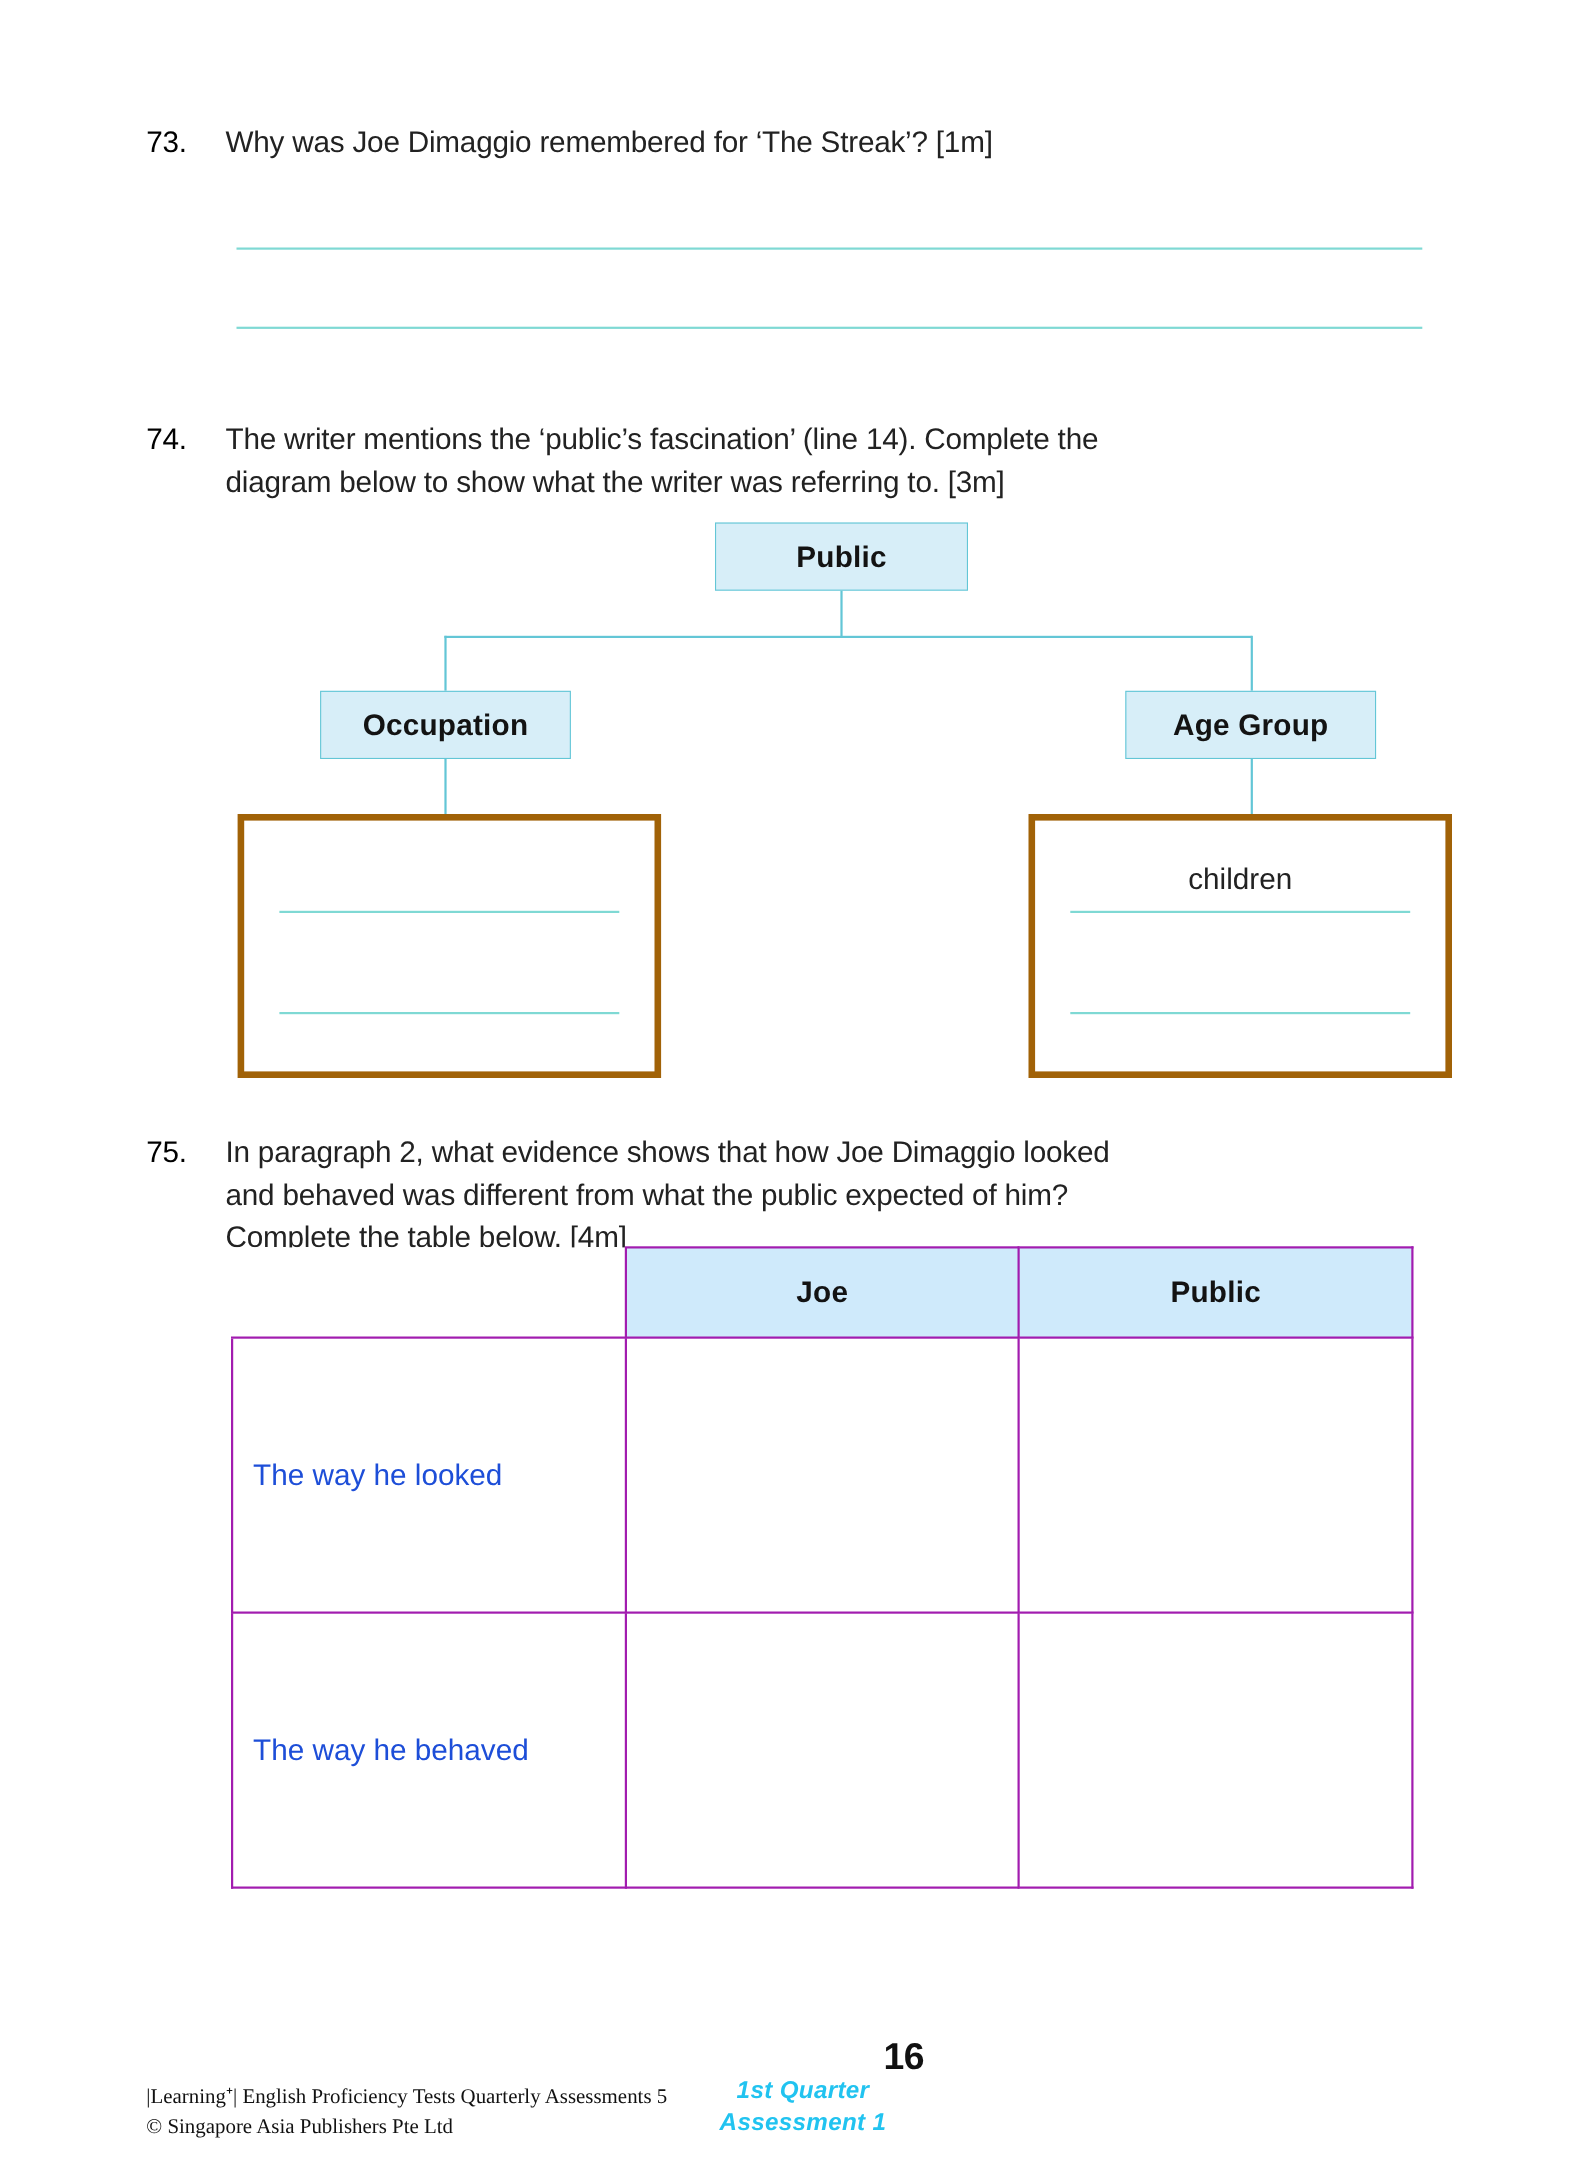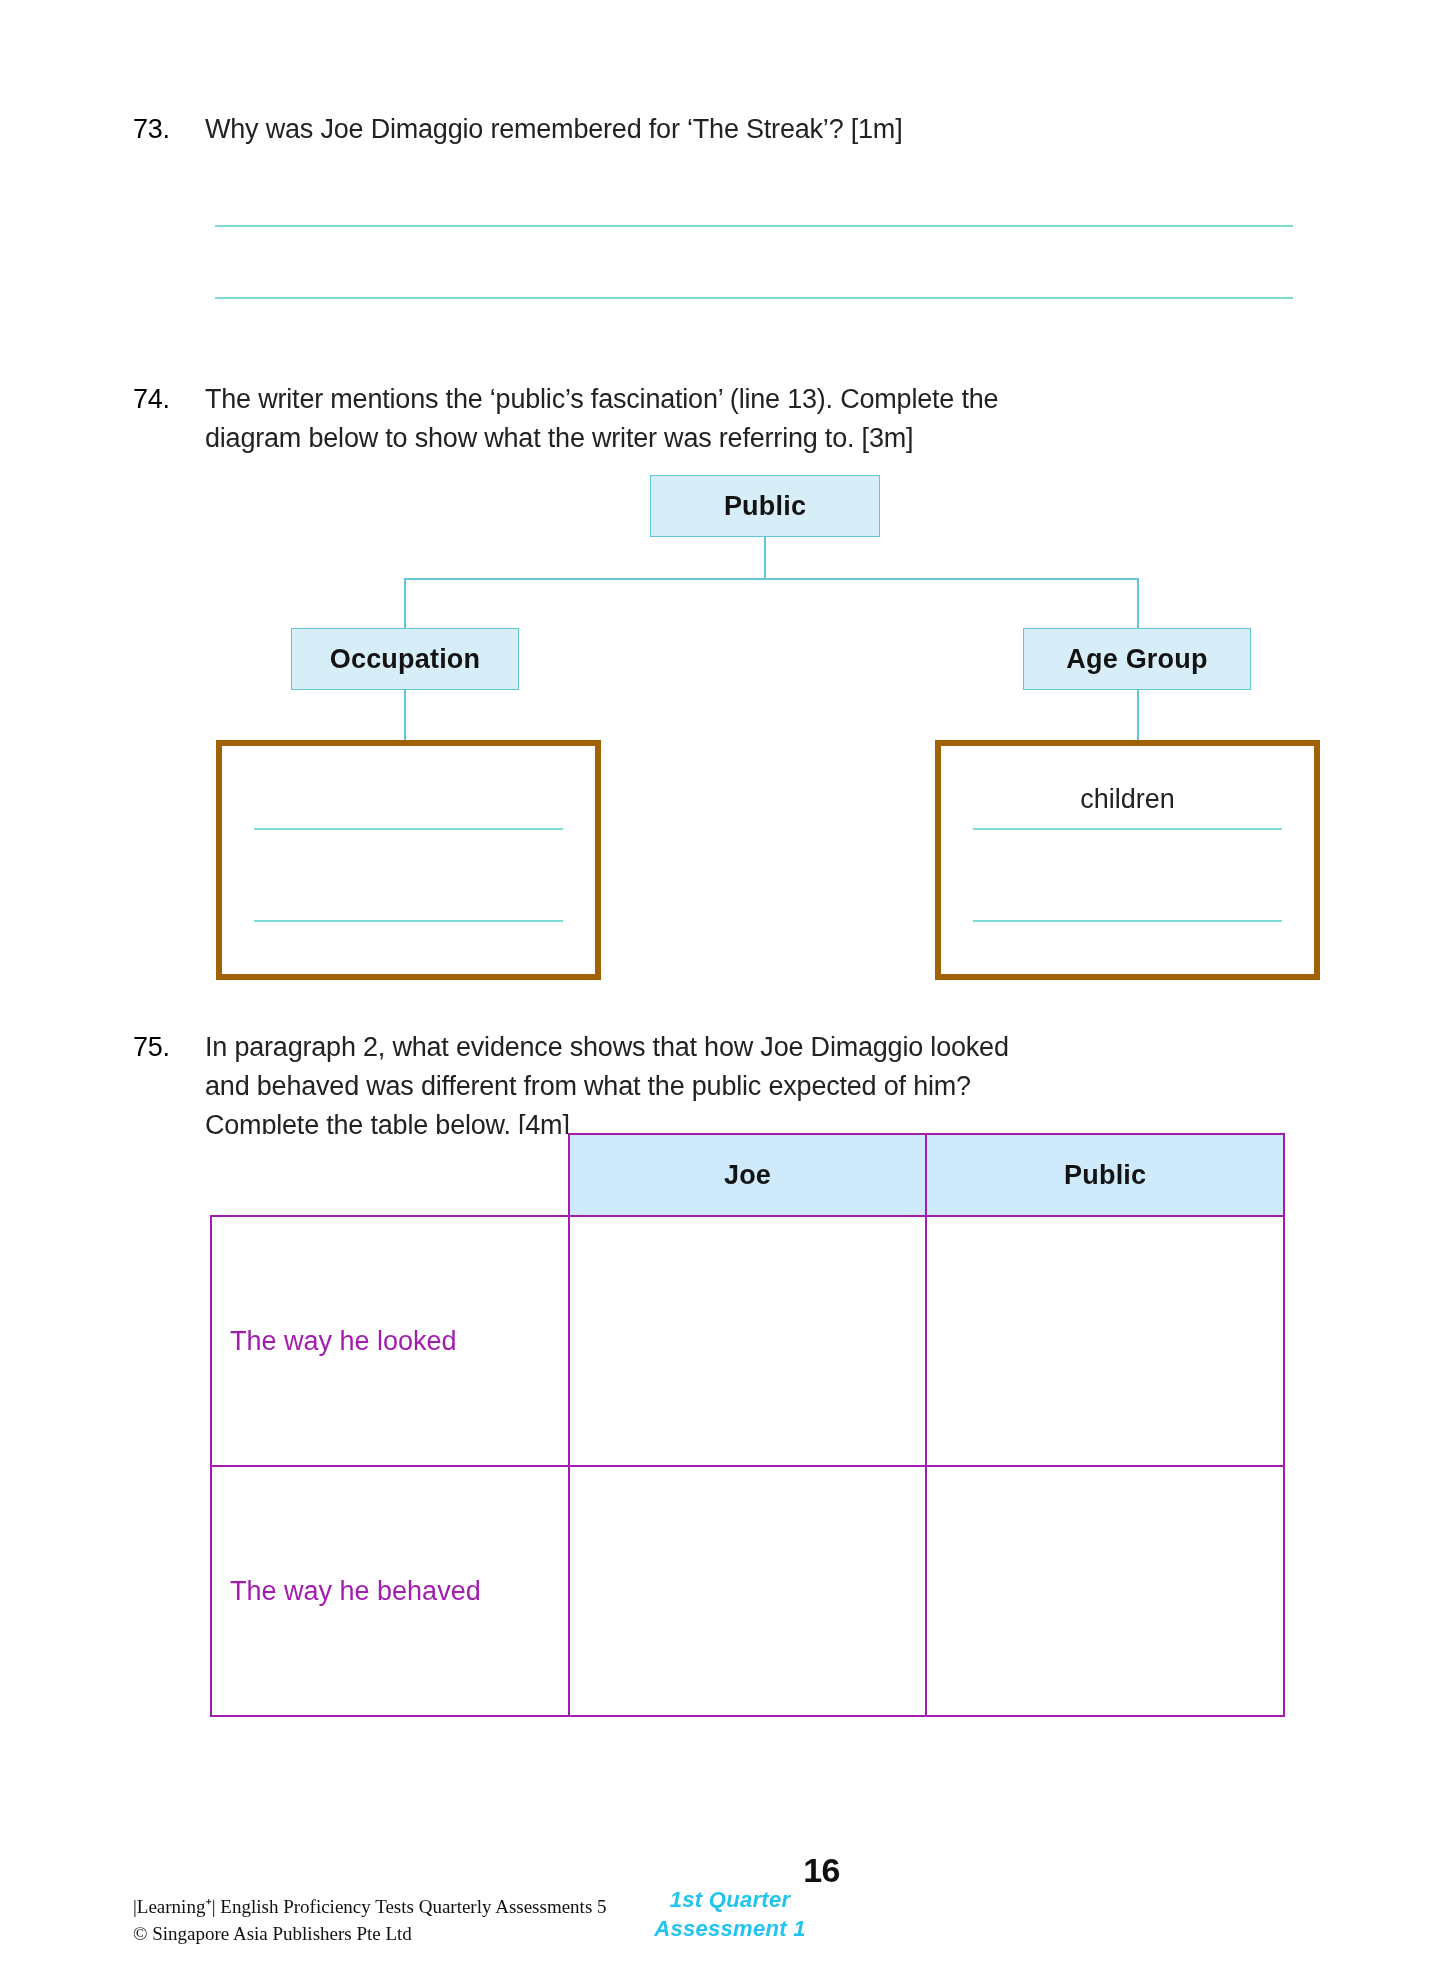--- a/index.html
+++ b/index.html
@@ -129,21 +129,21 @@
   .qtable th.corner {
     background: #ffffff;
     border-left-color: transparent;
     border-top-color: transparent;
   }
   .qtable td.rowlabel {
     width: 212px;
     padding: 0 18px;
     font-size: 27px;
     line-height: 39px;
-    color: #a21caf;
+    color: #1d4ed8;
     font-weight: 350;
     vertical-align: middle;
   }
   .qtable td.cell {
     height: 250px;
   }
 
   
   .footer-left {
     position: absolute;
@@ -187,21 +187,21 @@
     <div class="q-num">73.</div>
     <div class="q-text">Why was Joe Dimaggio remembered for ‘The Streak’? [1m]</div>
   </div>
 
   <div class="answer-line" style="left:215px; top:225px; width:1078px;"></div>
   <div class="answer-line" style="left:215px; top:297px; width:1078px;"></div>
 
   <div class="question" style="left:133px; top:380px; width:1180px;">
     <div class="q-num">74.</div>
     <div>
-      <div class="q-text">The writer mentions the ‘public’s fascination’ (line 13). Complete the</div>
+      <div class="q-text">The writer mentions the ‘public’s fascination’ (line 14). Complete the</div>
       <div class="q-text">diagram below to show what the writer was referring to. [3m]</div>
     </div>
   </div>
 
   <div class="diagram">
 
     <div class="node" style="left:650px; top:20px; width:230px; height:62px;">
       <span>Public</span>
     </div>
 

